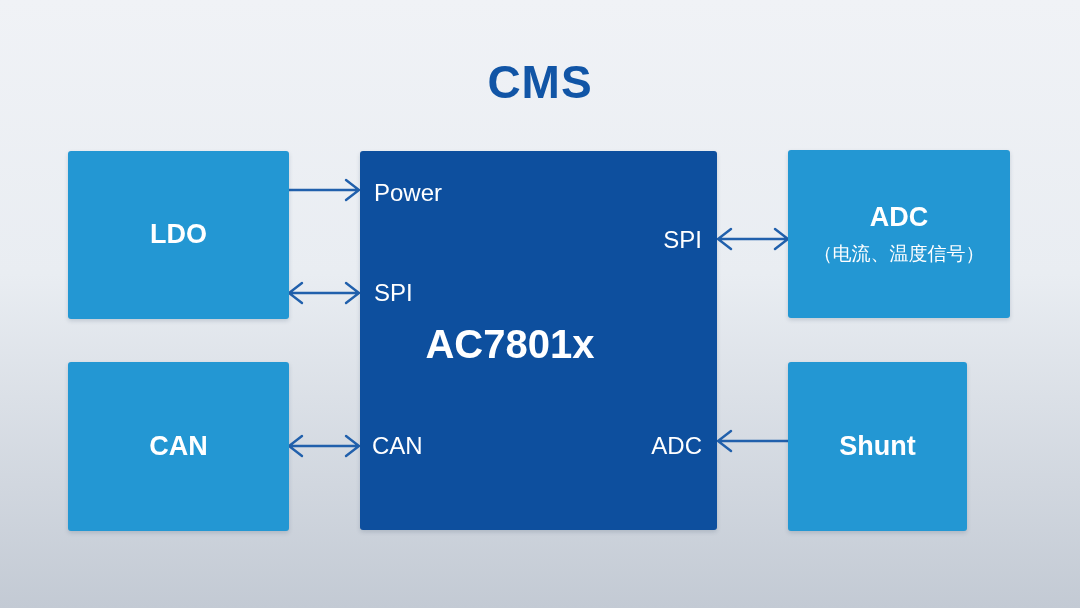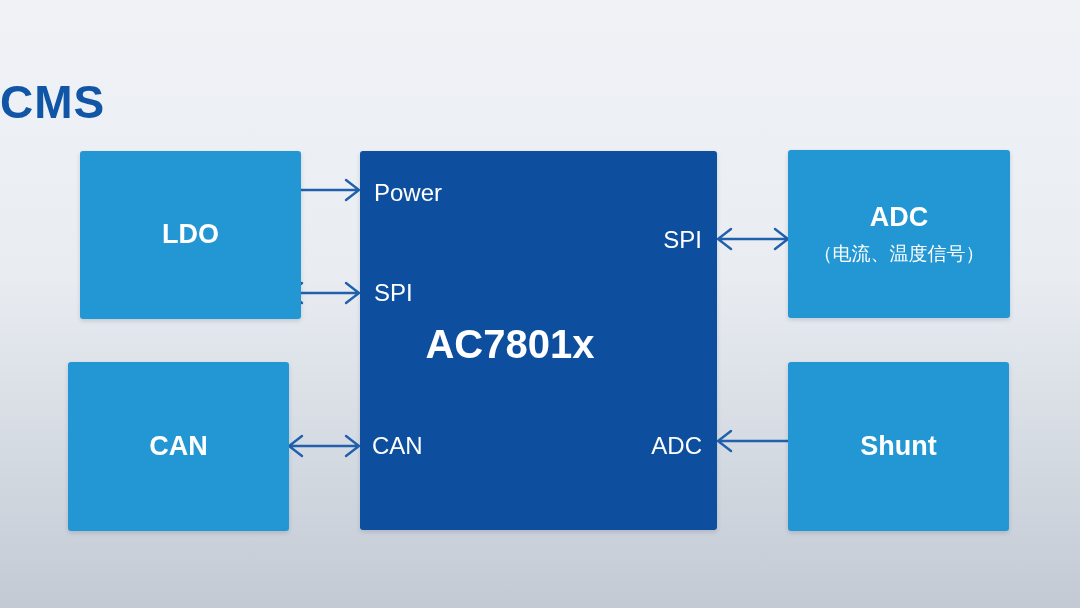--- a/index.html
+++ b/index.html
@@ -13,36 +13,36 @@
   }
   *{margin:0;padding:0;box-sizing:border-box;}
   html,body{width:1080px;height:608px;overflow:hidden;}
   body{
     font-family:"Liberation Sans","DejaVu Sans",sans-serif;
     background:linear-gradient(to bottom,var(--background-top) 0%,#e9edf2 45%,var(--background-bottom) 100%);
   }
   .canvas{position:relative;width:1080px;height:608px;}
   .diagram-title{
     position:absolute;left:0;top:55px;width:1080px;
-    font-size:46px;font-weight:bold;
-    color:var(--title-blue);letter-spacing:1px;margin-top:20px;
+    text-align:center;font-size:46px;font-weight:bold;
+    color:var(--title-blue);letter-spacing:1px;
   }
   .box{
     position:absolute;display:flex;flex-direction:column;
     align-items:center;justify-content:center;
     color:var(--text-white);border-radius:3px;
     box-shadow:0 2px 4px rgba(40,60,90,0.18);
   }
   .box.light{background:var(--box-light-blue);}
   .box.dark{background:var(--box-dark-blue);}
-  .box-ldo{left:80px;top:151px;width:221px;height:168px;}
+  .box-ldo{left:68px;top:151px;width:221px;height:168px;}
   .box-can-transceiver{left:68px;top:362px;width:221px;height:169px;}
   .box-central{left:360px;top:151px;width:357px;height:379px;}
   .box-adc{left:788px;top:150px;width:222px;height:168px;}
-  .box-shunt{left:788px;top:362px;width:221px;height:169px;}
+  .box-shunt{left:788px;top:362px;width:179px;height:169px;}
   .block-label{font-size:27px;font-weight:600;line-height:1.25;text-align:center;}
   .block-subtitle{font-size:19px;font-weight:400;margin-top:6px;text-align:center;}
   .chip-name{
     position:absolute;left:360px;top:322px;width:300px;
     text-align:center;font-size:40px;font-weight:bold;color:var(--text-white);
   }
   .port{
     position:absolute;color:var(--text-white);
     font-size:24px;font-weight:500;transform:translateY(-50%);
     white-space:nowrap;

